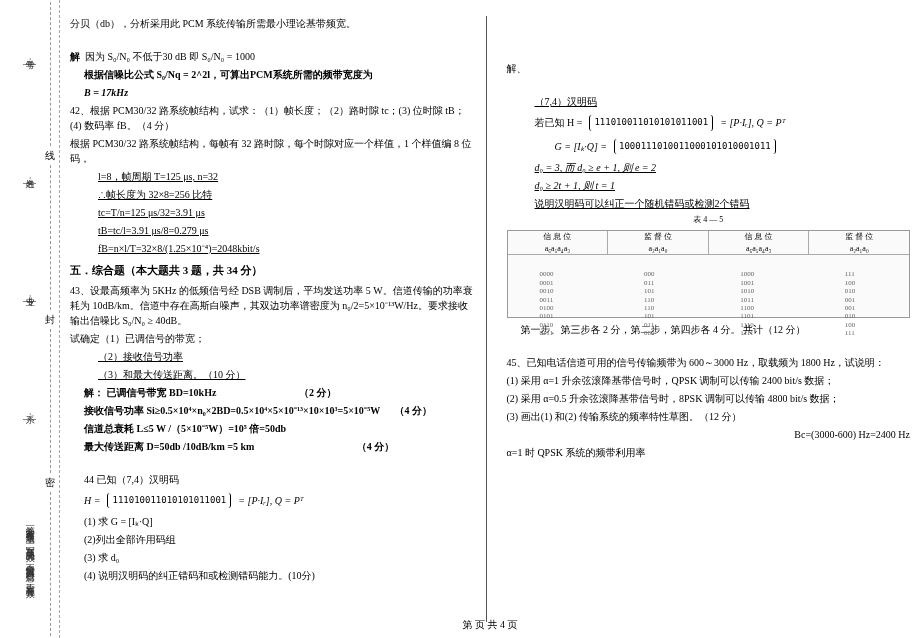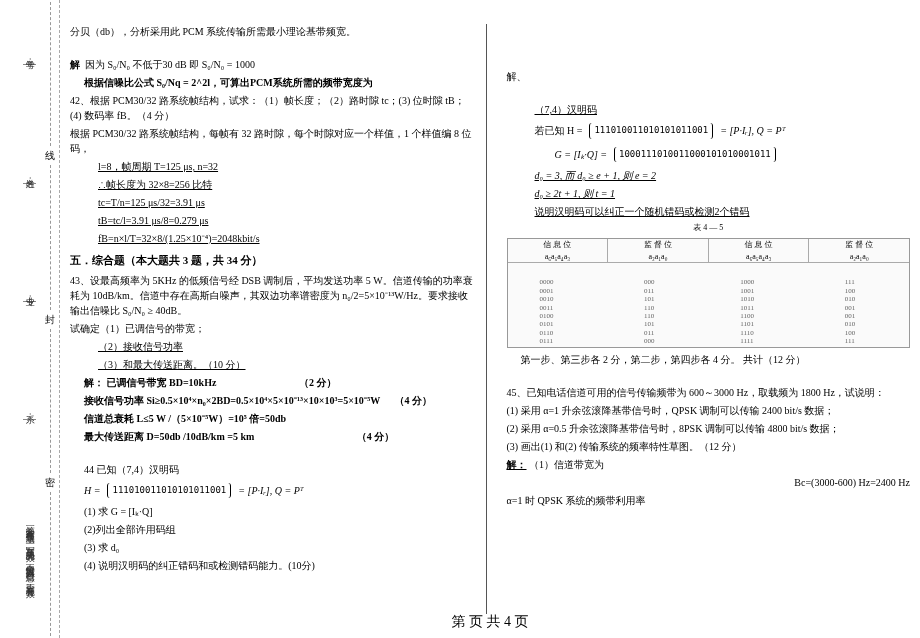--- a/index.html
+++ b/index.html
@@ -61,21 +61,21 @@
   }
   .dash-line {
     width: 1px;
     flex: 1;
     border-left: 1px dashed #999;
     margin: 2px 0;
   }
   .content {
     flex: 1;
     display: flex;
-    padding: 24px 10px;
+    padding: 16px 10px;
     gap: 16px;
     position: relative;
   }
   .col {
     flex: 1;
     min-width: 0;
   }
   .col-left { border-right: 1px solid #555; padding-right: 12px; }
   .col-right { padding-left: 4px; }
   p, div.line { margin-bottom: 3px; }
@@ -93,21 +93,21 @@
     padding: 2px 4px;
     font-family: monospace;
     font-size: 9px;
     line-height: 1.3;
     margin: 2px 3px;
     vertical-align: middle;
   }
   .matrix-row { white-space: pre; }
   .table-img {
     width: 100%;
-    height: 110px;
+    height: 88px;
     border: 1px solid #999;
     background: #fafafa;
     margin: 4px 0;
     position: relative;
     font-size: 8px;
   }
   .table-header {
     height: 24px;
     border-bottom: 1px solid #aaa;
     display: flex;
@@ -123,21 +123,21 @@
   }
   .table-header .th:last-child { border-right: none; }
   .table-body { height: 86px; position: relative; overflow:hidden; }
   .noise-col { position:absolute; top:0; bottom:0; font-size:7px; color:#666;margin-top:15px; }
   .noise-col span { display:block; line-height:1.2; }
   .page-footer {
     position: absolute;
     bottom: 6px;
     left: 50%;
     transform: translateX(-50%);
-    font-size: 14px;
+    font-size: 10px;
   }
   .eq-row { display:flex; align-items:center; gap:4px; margin:4px 0 4px 14px; }
   .table-caption { text-align:center; font-size:8px; margin-top:2px; }
 </style>
 </head>
 <body>
 
 <div class="binding">
   <div class="binding-inner">
     <span class="vert-label">学号：</span>
@@ -160,20 +160,21 @@
 <div class="content">
 
   <div class="col col-left">
     <p>分贝（db），分析采用此 PCM 系统传输所需最小理论基带频宽。</p>
     <br>
     <p>
       <span class="bold">解</span>&nbsp;
       <span>因为 S₀/N₀ 不低于30 dB 即 S₀/N₀ = 1000</span>
     </p>
     <p class="indent1 bold">根据信噪比公式 S₀/Nq = 2^2l，可算出PCM系统所需的频带宽度为</p>
+    <p class="indent1 bold math">B = 17kHz</p>
 
     <p>42、根据 PCM30/32 路系统帧结构，试求：（1）帧长度；（2）路时隙 tc；(3) 位时隙 tB；(4) 数码率 fB。（4 分）</p>
     <p>根据 PCM30/32 路系统帧结构，每帧有 32 路时隙，每个时隙对应一个样值，1 个样值编 8 位码，</p>
     <p class="indent2">l=8，帧周期 T=125 μs, n=32</p>
     <p class="indent2">∴帧长度为 32×8=256 比特</p>
     <p class="indent2">tc=T/n=125 μs/32=3.91 μs</p>
     <p class="indent2">tB=tc/l=3.91 μs/8=0.279 μs</p>
     <p class="indent2">fB=n×l/T=32×8/(1.25×10⁻⁴)=2048kbit/s</p>
 
     <p class="section-title">五．综合题（本大题共 3 题，共 34 分）</p>
@@ -309,22 +310,18 @@
         </div>
       </div>
     </div>
 
     <p class="indent1">第一步、第三步各 2 分，第二步，第四步各 4 分。    共计（12 分）</p>
     <br>
     <p>45、已知电话信道可用的信号传输频带为 600～3000 Hz，取载频为 1800 Hz，试说明：</p>
     <p>(1) 采用 α=1 升余弦滚降基带信号时，QPSK 调制可以传输 2400 bit/s 数据；</p>
     <p>(2) 采用 α=0.5 升余弦滚降基带信号时，8PSK 调制可以传输 4800 bit/s 数据；</p>
     <p>(3) 画出(1) 和(2) 传输系统的频率特性草图。（12 分）</p>
-    <p>
-      <span class="bold" style="text-decoration:underline">解：</span>
-      <span>（1）信道带宽为</span>
-    </p>
     <p style="text-align:right">Bc=(3000-600) Hz=2400 Hz</p>
     <p>α=1 时 QPSK 系统的频带利用率</p>
   </div>
 
   <div class="page-footer">第   页 共 4 页</div>
 </div>
 
 </body></html>

